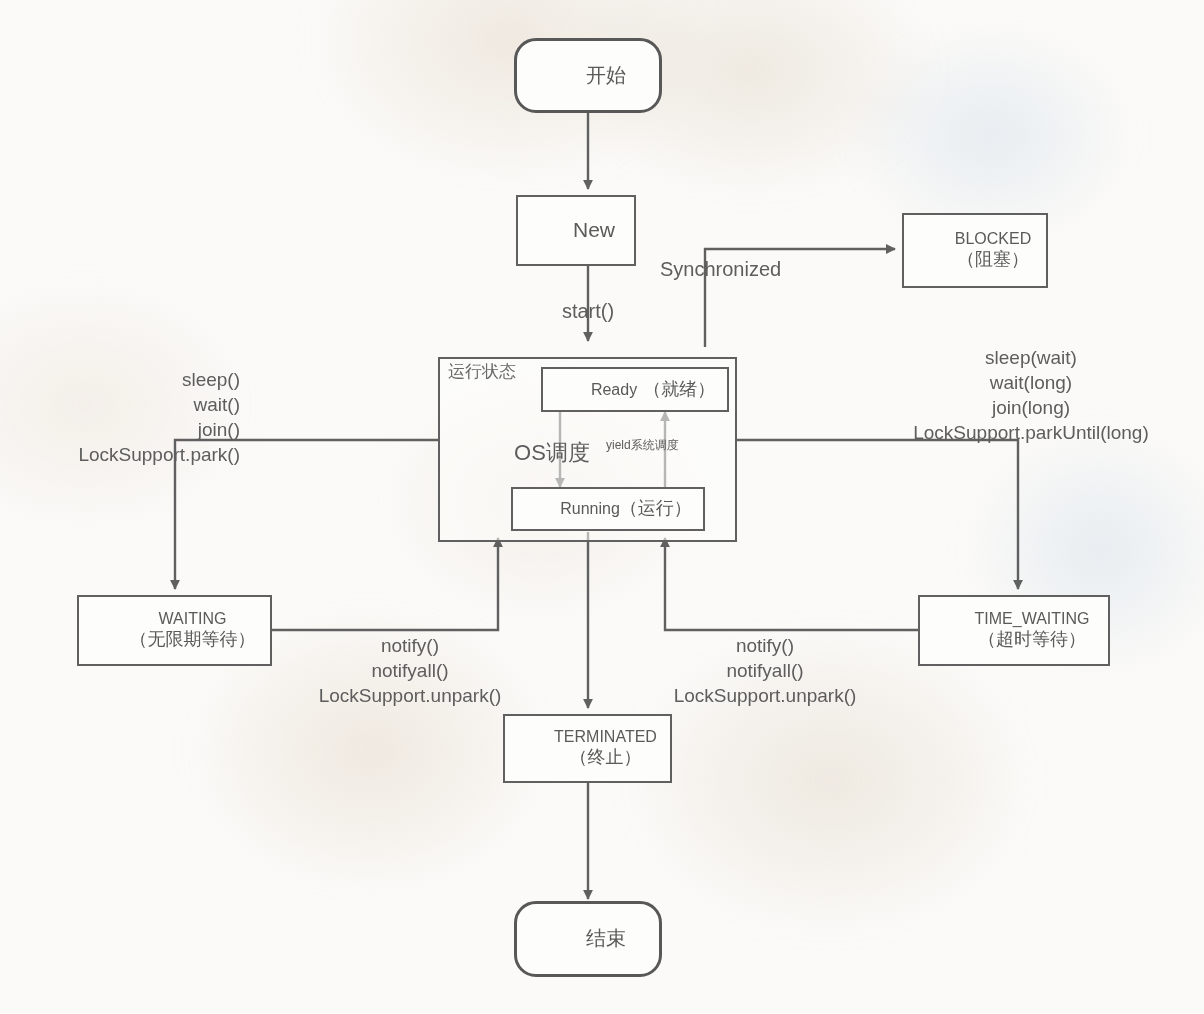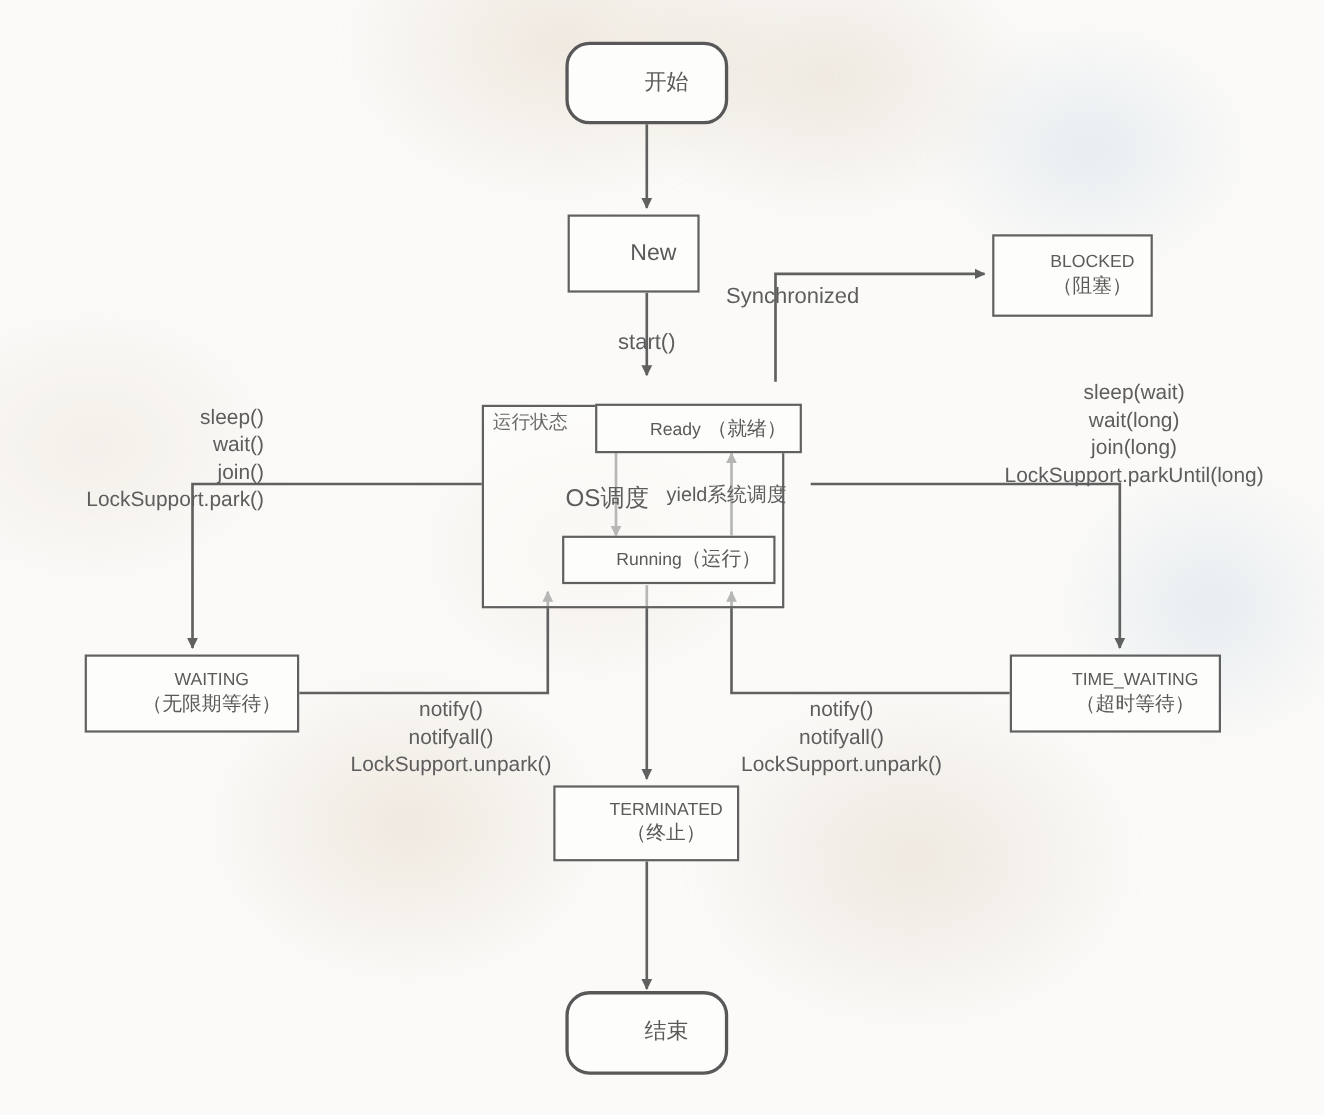--- a/index.html
+++ b/index.html
@@ -128,21 +128,21 @@
 
   <div class="node" style="left:516px; top:195px; width:120px; height:71px; font-size:21px;">
     <span>New</span>
   </div>
 
   <div class="node" style="left:902px; top:213px; width:146px; height:75px;">
     <span class="big">BLOCKED</span>
     <span class="ln2">（阻塞）</span>
   </div>
 
-  <div class="node group" style="left:438px; top:368px; width:275px; height:185px;">
+  <div class="node group" style="left:438px; top:357px; width:299px; height:185px;font-family:Liberation Mono, monospace;">
     <span class="group-title">运行状态</span>
   </div>
 
   <div class="node" style="left:541px; top:367px; width:188px; height:45px;">
     <div style="display:flex; align-items:baseline; gap:6px;">
       <span class="big">Ready</span>
       <span class="ln2">（就绪）</span>
     </div>
   </div>
 
@@ -171,21 +171,21 @@
   <div class="node terminal" style="left:514px; top:901px; width:148px; height:76px; font-size:20px;">
     <span>结束</span>
   </div>
 
   <div class="label" style="left:520px; top:298px; width:136px; font-size:20px;">start()</div>
 
   <div class="label" style="left:660px; top:240px; width:134px; text-align:left; font-size:20px;margin-top:16px;">Synchronized</div>
 
   <div class="label" style="left:495px; top:438px; width:114px; font-size:22px;">OS调度</div>
 
-  <div class="label" style="left:606px; top:438px; width:134px; text-align:left; font-size:18px;">yield系统调度</div>
+  <div class="label" style="left:606px; top:438px; width:134px; text-align:left; font-size:12px;">yield系统调度</div>
 
   <div class="label" style="left:18px; top:355px; width:222px; text-align:right; font-size:19px;margin-top:12px;">sleep()
 wait()
 join()
 LockSupport.park()</div>
 
   <div class="label" style="left:892px; top:345px; width:278px; text-align:center; font-size:19px;">sleep(wait)
 wait(long)
 join(long)
 LockSupport.parkUntil(long)</div>

